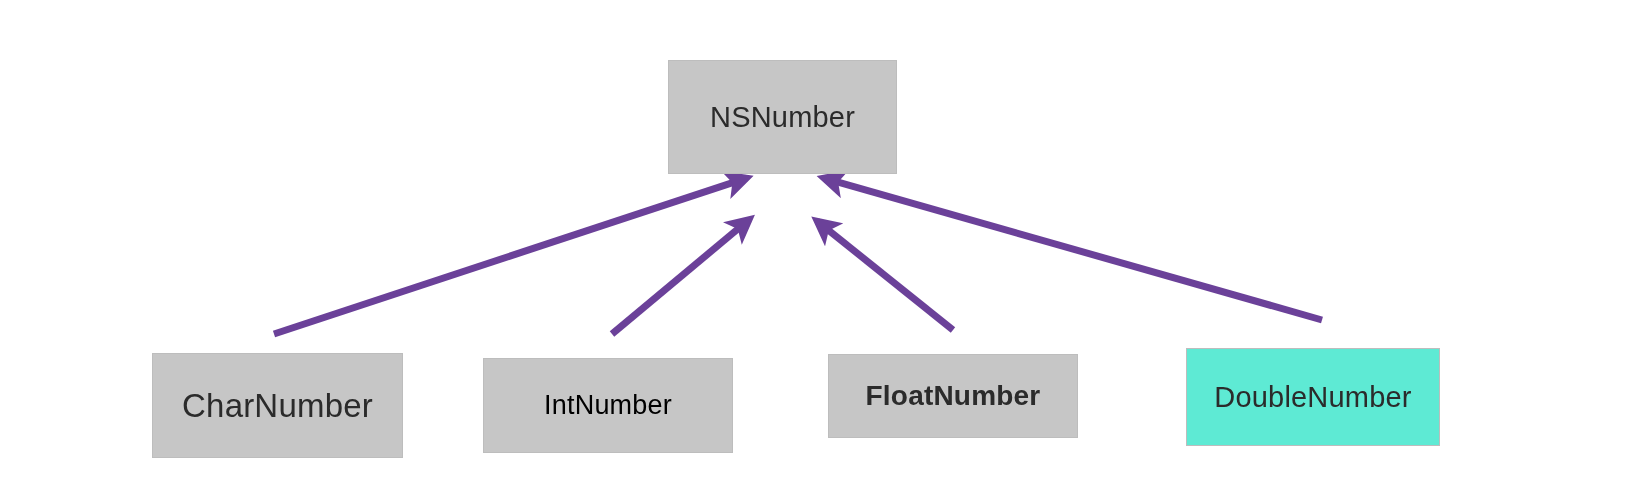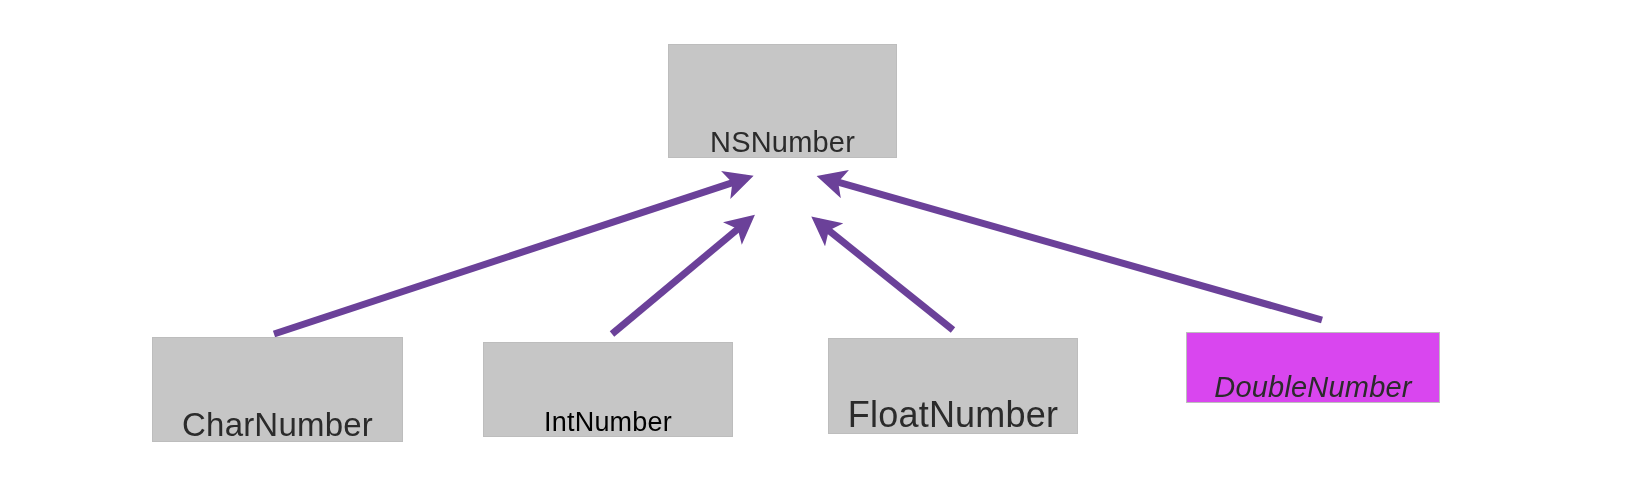--- a/index.html
+++ b/index.html
@@ -24,27 +24,28 @@
     width: 1626px;
     height: 490px;
     pointer-events: none;
   }
   .node-box {
     position: absolute;
     background: #c6c6c6;
     border: 1px solid #bdbdbd;
     box-sizing: border-box;
     display: flex;
-    align-items: flex-end;
+    align-items: center;
     justify-content: center;
     color: #2b2b2b;
     font-family: "Liberation Sans", sans-serif;
     font-weight: 400;
     letter-spacing: 0.2px;
     white-space: nowrap;
+    margin-top: 16px;
   }
   .node-label {
     display: block;
     line-height: 1;
   }
 </style>
 </head>
 <body>
 
 <div id="diagram-canvas" style="width: 1626px; height: 490px; background: rgb(255, 255, 255);">
@@ -68,21 +69,21 @@
   </div>
 
   <div class="node-box" style="left: 152px; top: 337px; width: 251px; height: 105px; background: rgb(198, 198, 198); border-color: rgb(189, 189, 189); color: rgb(43, 43, 43); font-size: 33px;">
     <span class="node-label">CharNumber</span>
   </div>
 
   <div class="node-box" style="left: 483px; top: 342px; width: 250px; height: 95px; background: rgb(198, 198, 198); border-color: rgb(189, 189, 189); color: #000000; font-size: 27px;">
     <span class="node-label">IntNumber</span>
   </div>
 
-  <div class="node-box" style="left: 828px; top: 338px; width: 250px; height: 96px; background: rgb(198, 198, 198); border-color: rgb(189, 189, 189); color: rgb(43, 43, 43); font-size: 36px;">
+  <div class="node-box" style="left: 828px; top: 338px; width: 250px; height: 84px; background: rgb(198, 198, 198); border-color: rgb(189, 189, 189); color: rgb(43, 43, 43); font-size: 28px; font-weight: bold;">
     <span class="node-label">FloatNumber</span>
   </div>
 
-  <div class="node-box" style="left: 1186px; top: 332px; width: 254px; height: 71px; background: #d946ef; border-color: rgb(189, 189, 189); color: rgb(43, 43, 43); font-size: 29px; font-style: italic;">
+  <div class="node-box" style="left: 1186px; top: 332px; width: 254px; height: 98px; background: #5eead4; border-color: rgb(189, 189, 189); color: rgb(43, 43, 43); font-size: 29px;">
     <span class="node-label">DoubleNumber</span>
   </div>
 
 </div>
 
 </body></html>

